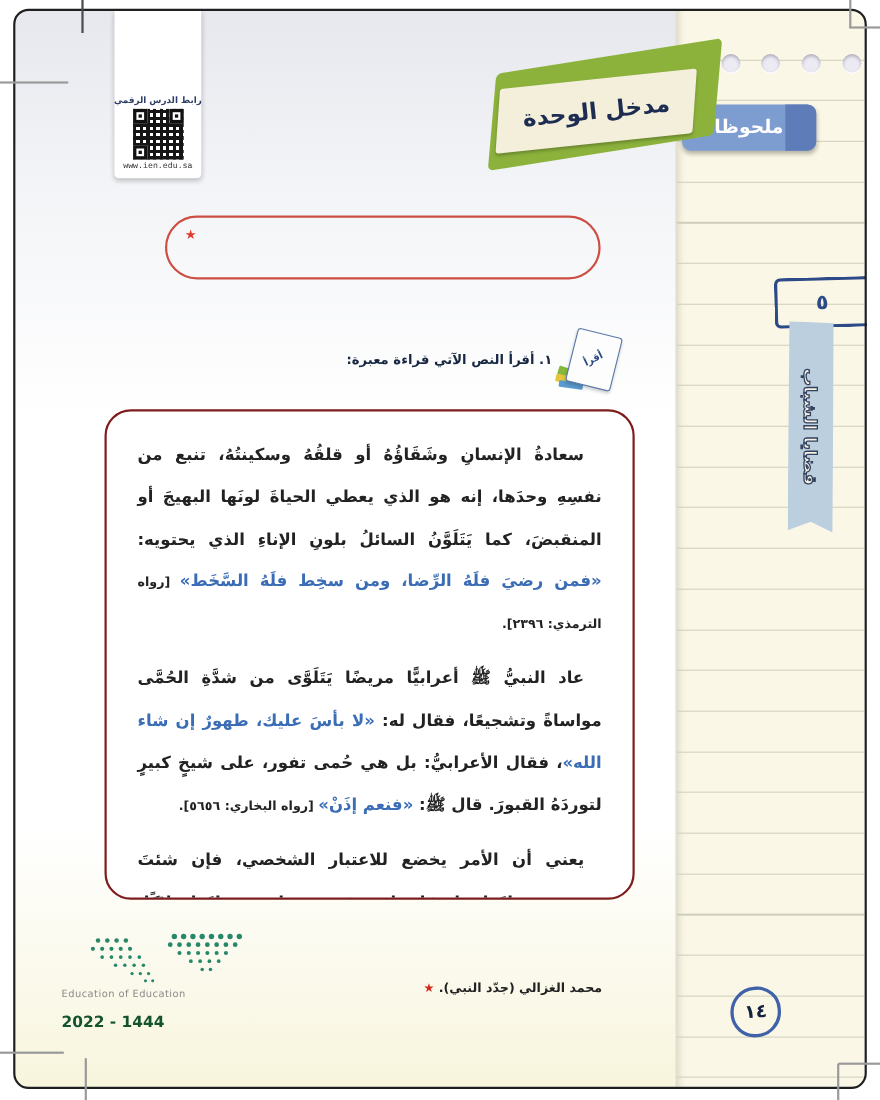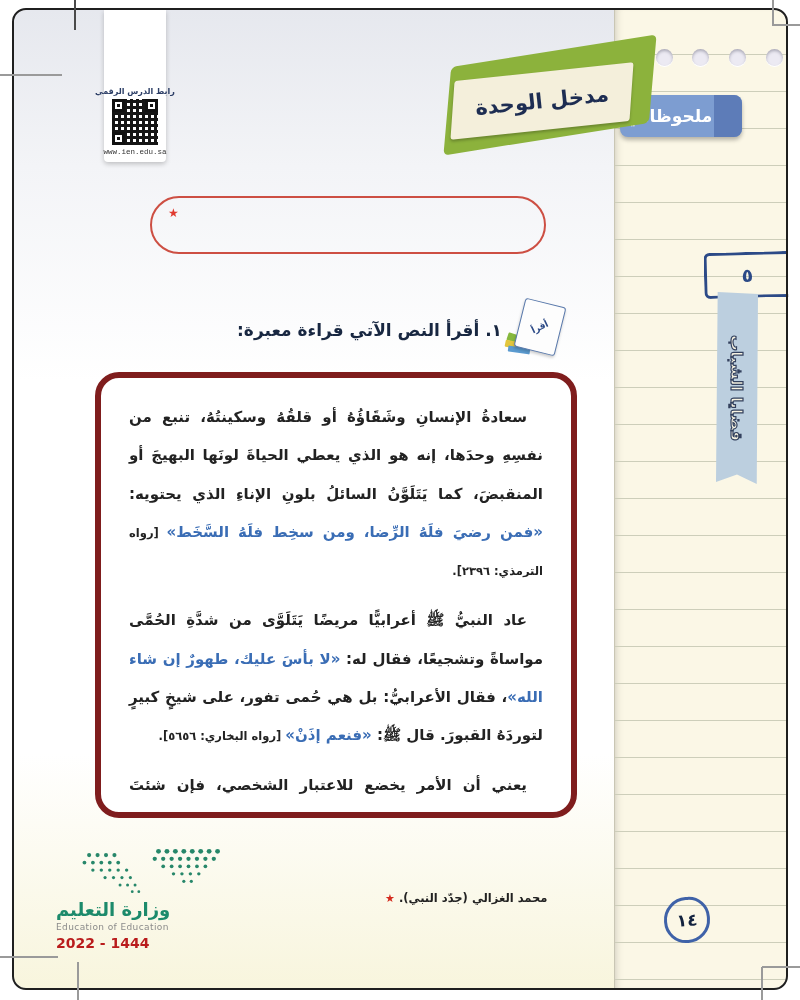--- a/index.html
+++ b/index.html
@@ -61,21 +61,21 @@
             font-weight:bold; font-size:16px; letter-spacing:1px;
             color:#f7f3e2; -webkit-text-stroke:1.2px #33415e; }
 
   
   .page-circle { position:absolute; left:664px; top:897px; width:46px; height:46px; z-index:3;
             border:3px solid #3f62a8; border-radius:50% 46% 50% 48%; transform:rotate(-4deg);
             display:flex; align-items:center; justify-content:center;
             color:#13233f; font-size:17px; font-weight:bold; }
 
   
-  .qr-strip { position:absolute; left:104px; top:10px; width:62px; height:152px; z-index:2;
+  .qr-strip { position:absolute; left:104px; top:10px; width:79px; height:152px; z-index:2;
               background:#fff; border-radius:0 0 4px 4px; box-shadow:0 2px 5px rgba(0,0,0,.22);
               display:flex; flex-direction:column; align-items:center; justify-content:flex-end;
               padding-bottom:6px; gap:3px; }
   .qr-label { font-size:8px; font-weight:bold; color:#2c3e66; white-space:nowrap; }
   .qr-code { position:relative; width:46px; height:46px; background:#fff;
              background-image:repeating-linear-gradient(0deg,#151515 0 3px,transparent 3px 6px),
                               repeating-linear-gradient(90deg,#151515 0 3px,#fff 3px 6px); }
   .finder { position:absolute; width:13px; height:13px; border:3px solid #111; background:#fff; }
   .finder::after { content:""; position:absolute; left:2px; top:2px; width:3px; height:3px; background:#111; }
   .finder.tl { left:0; top:0; } .finder.tr { right:0; top:0; } .finder.bl { left:0; bottom:0; }
@@ -93,53 +93,53 @@
 
   
   .title-box { position:absolute; left:150px; top:196px; width:396px; height:58px; z-index:2;
                border:2px solid #cd4f43; border-radius:29px;
                display:flex; align-items:center; justify-content:center; }
   .title-box .star { position:absolute; left:16px; top:8px; color:#e03a2f; font-size:12px; }
   .title-box .t { color:#31486e; font-weight:bold; font-size:23px; }
 
   
   .instruction { position:absolute; left:230px; top:320px; width:272px; height:26px; z-index:2;
-                 direction:rtl; font-size:17px; font-weight:bold; color:#182741; }
+                 direction:rtl; font-size:12px; font-weight:bold; color:#182741; }
   .read-icon { position:absolute; left:505px; top:300px; width:58px; height:58px; z-index:2; }
   .read-icon .pg { position:absolute; border-radius:1px; }
   .read-icon .pg.g { left:2px; top:36px; width:26px; height:8px; background:#86b83e; transform:rotate(18deg); }
   .read-icon .pg.y { left:0; top:42px; width:24px; height:7px; background:#e3c63d; transform:rotate(12deg); }
   .read-icon .pg.b { left:3px; top:47px; width:22px; height:6px; background:#5b9bd0; transform:rotate(8deg); }
   .read-icon .card { position:absolute; right:2px; top:2px; width:42px; height:50px;
                  background:#fdfdfd; border:1.5px solid #5878ab; border-radius:3px;
                  transform:rotate(14deg); box-shadow:0 2px 3px rgba(0,0,0,.2);
                  display:flex; align-items:center; justify-content:center; }
   .read-icon .card span { font-size:9px; font-weight:bold; color:#2c4a87; transform:rotate(-40deg); }
 
   
   .reading-box { position:absolute; left:95px; top:372px; width:482px; height:446px; z-index:2;
-                 background:#fff; border:6px solid #7f1d1d; border-radius:24px;
+                 background:#fff; border:2px solid #7f1d1d; border-radius:24px;
                  padding:20px 28px; direction:rtl; overflow:hidden; }
   .para { margin:0 0 12px; text-align:justify; text-indent:16px;
           font-size:15px; font-weight:700; line-height:2.55; color:#222; }
   .seg-quote { color:#3a6db5; }
   .seg-ref { font-size:11.5px; color:#222; }
 
   
   .footnote { position:absolute; left:385px; top:891px; z-index:2;
               display:flex; align-items:center; gap:4px; }
   .footnote .fstar { color:#d42b1e; font-size:11px; }
   .footnote .ftext { direction:rtl; font-size:11.5px; font-weight:bold; color:#222; }
 
   
   .ministry { position:absolute; left:48px; top:845px; width:200px; z-index:2; }
   .ministry svg { display:block; margin-left:28px; }
   .ministry .ar { font-size:18px; font-weight:bold; color:#1c8a6b; padding-left:8px; margin-top:2px; }
   .ministry .en { font-size:9px; color:#8b8b8b; letter-spacing:.4px; padding-left:8px; margin-top:2px; }
-  .ministry .yr { font-size:14px; color:#b91c1c; font-weight:bold; padding-left:8px; margin-top:3px; }
+  .ministry .yr { font-size:14px; color:#14532d; font-weight:bold; padding-left:8px; margin-top:13px; }
 </style>
 </head>
 <body>
 
 <div class="page">
 
   <div class="main-area"></div>
 
   <div class="notebook">
     <div class="lines"></div>
@@ -258,21 +258,20 @@
           <circle cx="40" cy="33" r="1.7"></circle>
           <circle cx="49" cy="33" r="1.7"></circle>
           <circle cx="58" cy="33" r="1.7"></circle>
         <circle cx="47" cy="41" r="1.6"></circle>
           <circle cx="55" cy="41" r="1.6"></circle>
           <circle cx="63" cy="41" r="1.6"></circle>
         <circle cx="60" cy="48" r="1.5"></circle>
           <circle cx="67" cy="48" r="1.5"></circle>
       </g>
     </svg>
-    <div class="ar">وزارة التعليم</div>
     <div class="en">Education of Education</div>
     <div class="yr">2022 - 1444</div>
   </div>
 
   <div class="frame"></div>
   <div class="mark tlv"></div>
   <div class="mark tlh"></div>
   <div class="mark trv"></div>
   <div class="mark trh"></div>
   <div class="mark blh"></div>

